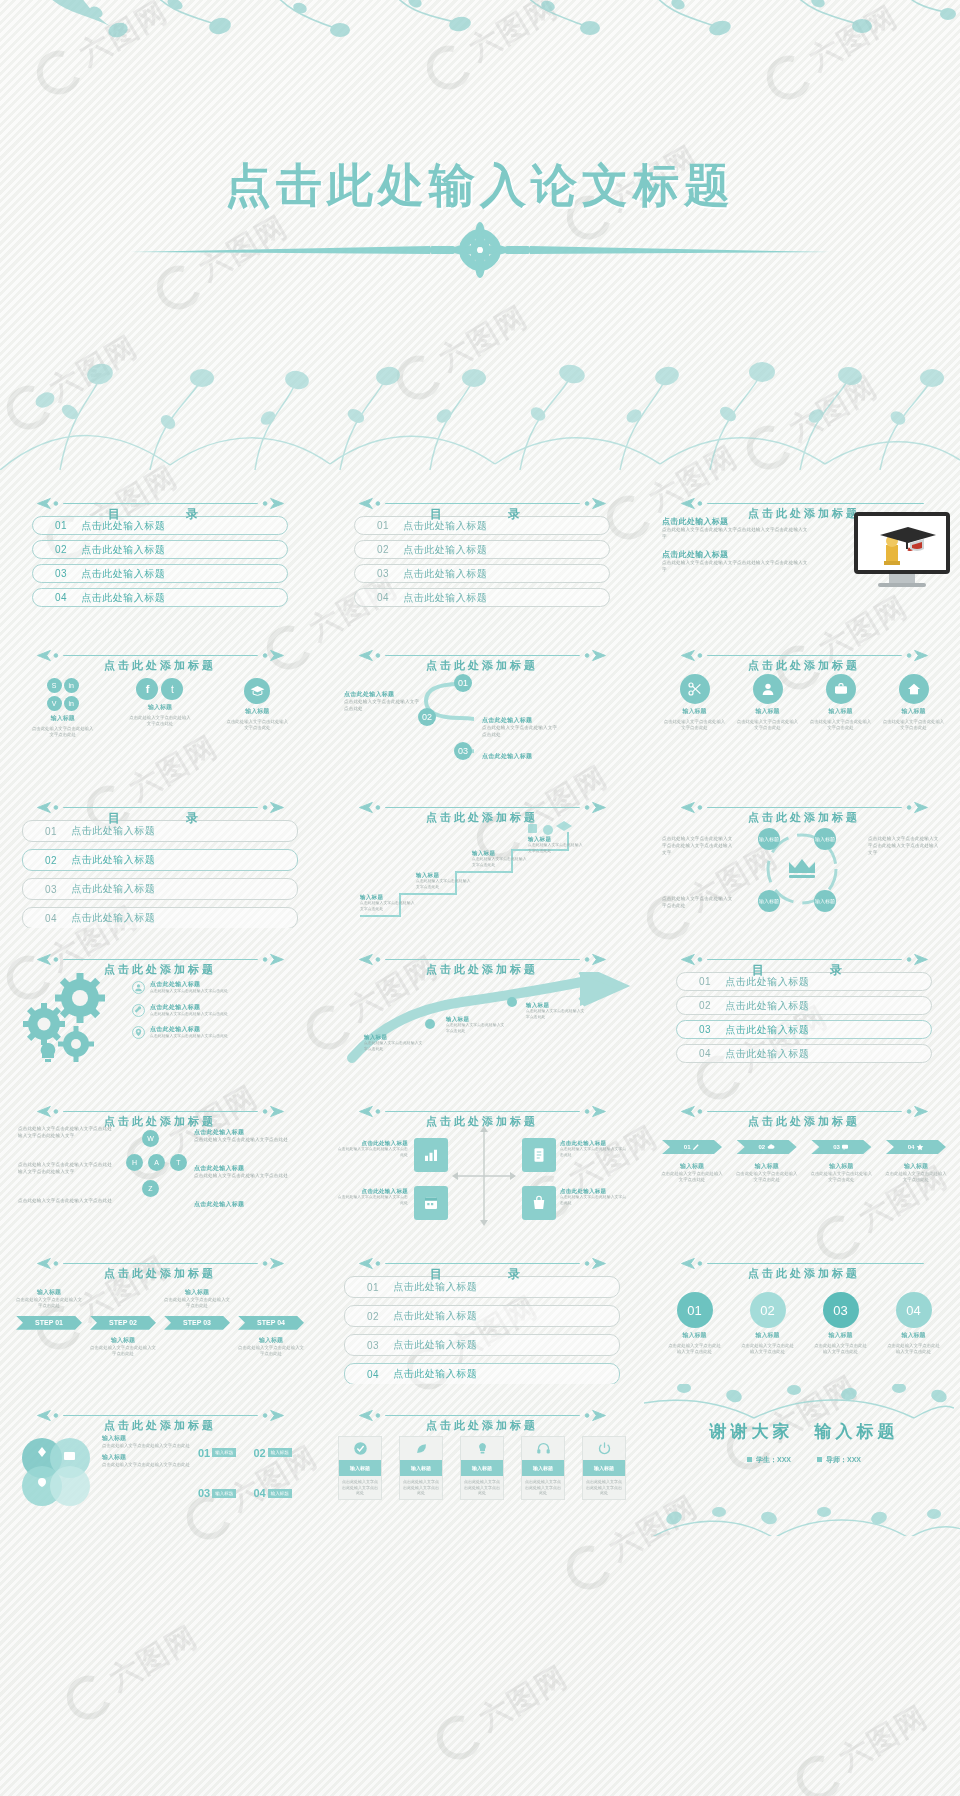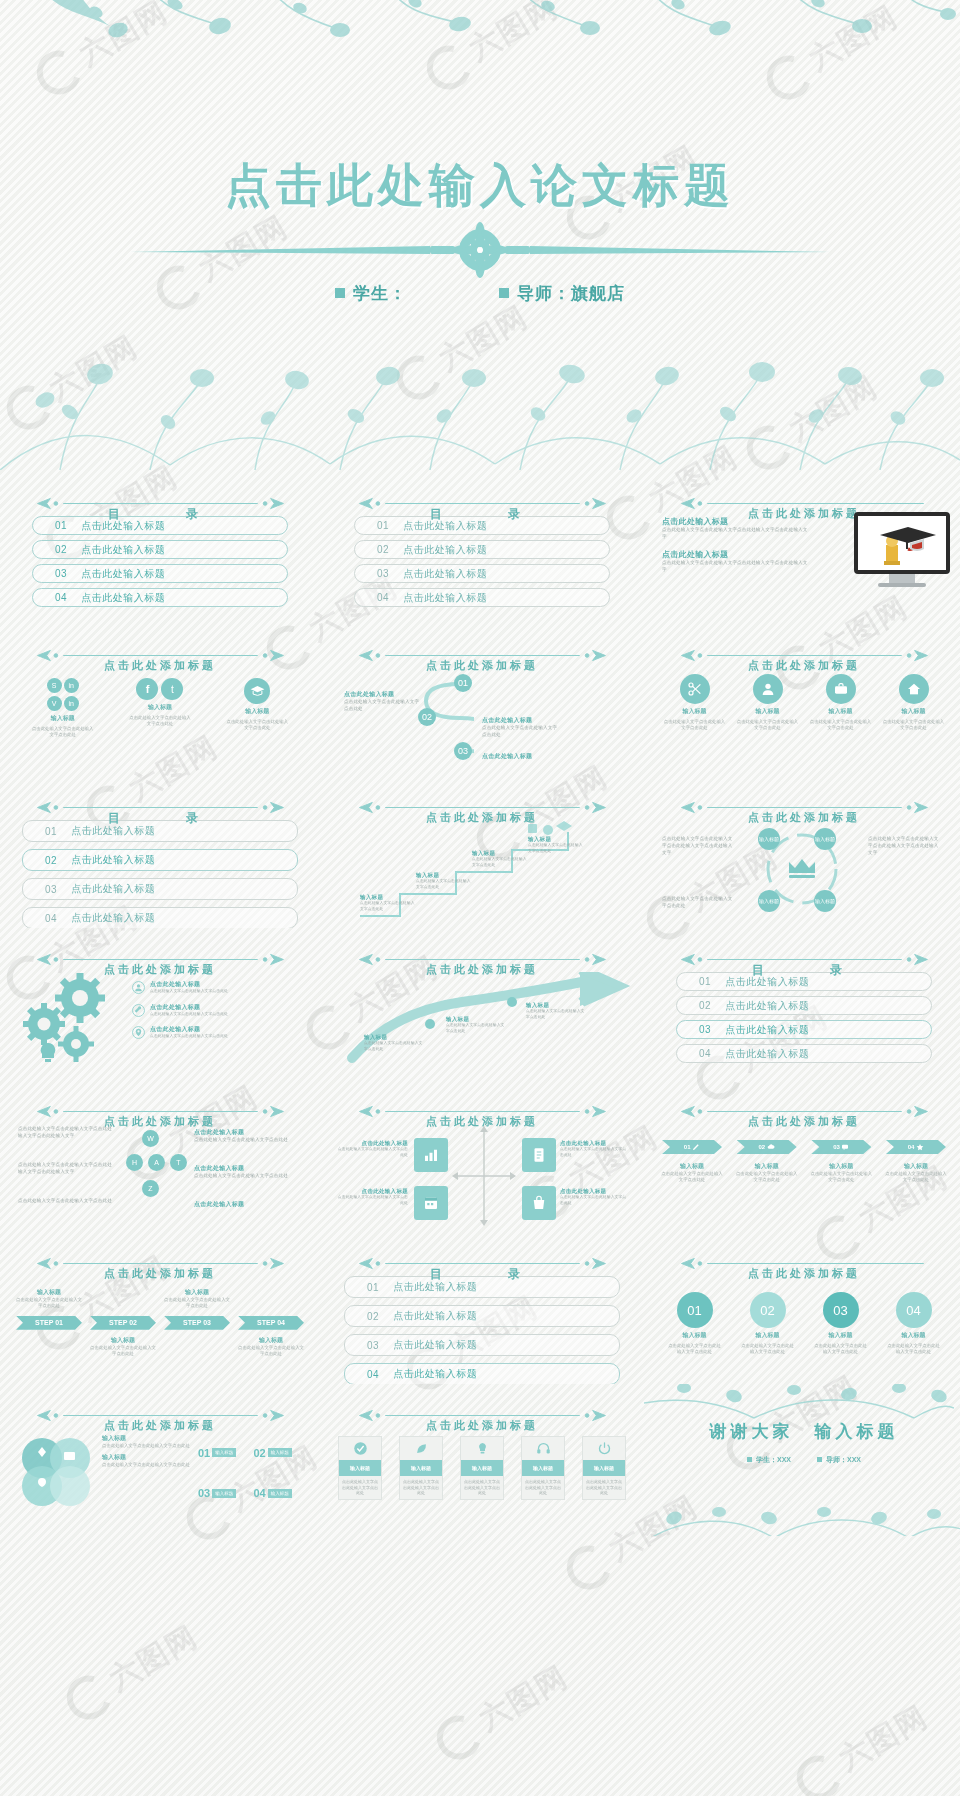--- a/index.html
+++ b/index.html
@@ -250,28 +250,20 @@
           <ellipse cx="15" cy="0" rx="13" ry="5"></ellipse>
           <ellipse cx="-11" cy="-11" rx="5" ry="12" transform="rotate(45 -11 -11)"></ellipse>
           <ellipse cx="11" cy="11" rx="5" ry="12" transform="rotate(45 11 11)"></ellipse>
           <ellipse cx="11" cy="-11" rx="5" ry="12" transform="rotate(-45 11 -11)"></ellipse>
           <ellipse cx="-11" cy="11" rx="5" ry="12" transform="rotate(-45 -11 11)"></ellipse>
           <circle cx="0" cy="0" r="3" fill="#ffffff"></circle>
         </g>
       </g>
     </svg>
 
-    <div class="hero-meta">
-      <div>
-        <span class="sq"></span><span>学生：</span>
-      </div>
-      <div>
-        <span class="sq"></span><span>导师：</span><span>旗舰店</span>
-      </div>
-    </div>
 
     <svg class="vine-mid" viewBox="0 0 960 115">
       <g fill="#9ad5d2" opacity="0.75">
         <path d="M0 110 C60 60 120 70 170 105" stroke="#9ad5d2" stroke-width="1.5" fill="none"></path>
         <path d="M60 110 C70 55 90 40 100 18" stroke="#9ad5d2" stroke-width="1.5" fill="none"></path>
         <ellipse cx="100" cy="14" rx="13" ry="10" transform="rotate(-15 100 14)"></ellipse>
         <ellipse cx="70" cy="52" rx="9" ry="6" transform="rotate(35 70 52)"></ellipse>
         <ellipse cx="45" cy="40" rx="10" ry="7" transform="rotate(-25 45 40)"></ellipse>
         <path d="M150 110 C160 60 185 45 200 22" stroke="#9ad5d2" stroke-width="1.5" fill="none"></path>
         <ellipse cx="202" cy="18" rx="12" ry="9"></ellipse>

